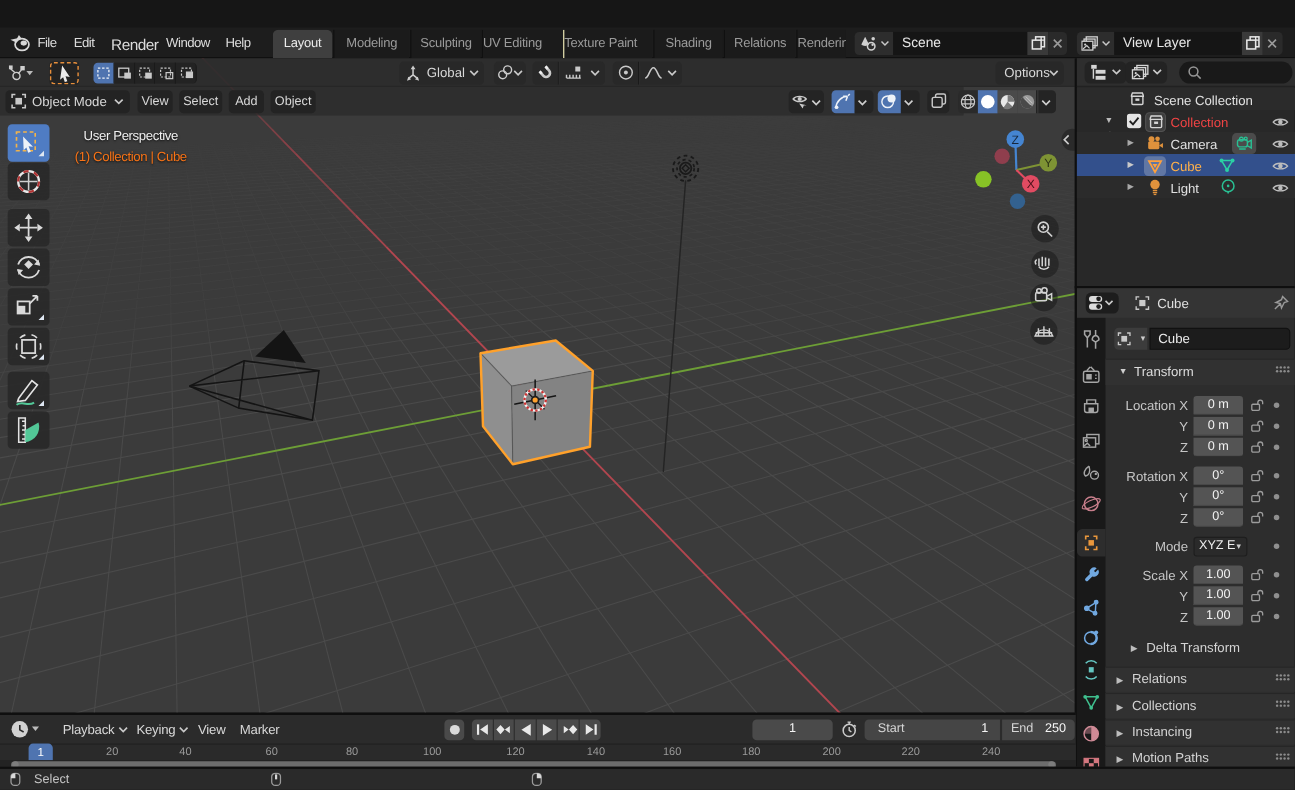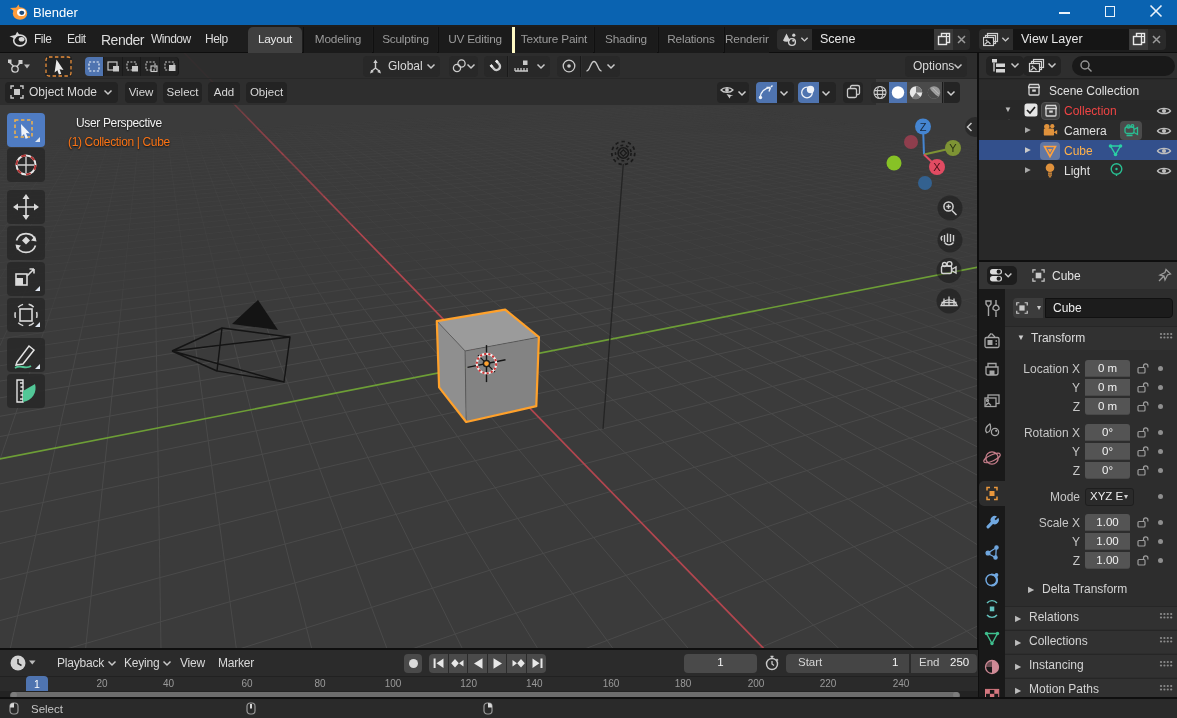--- a/index.html
+++ b/index.html
@@ -2,53 +2,38 @@
 <html><head><meta charset="utf-8"><title>Blender</title><style>
 *{margin:0;padding:0;box-sizing:border-box}
 html,body{width:1177px;height:718px;overflow:hidden;background:#161616}
 body{font-family:"Liberation Sans",sans-serif;-webkit-font-smoothing:antialiased}
 #app{position:absolute;top:0;left:0;width:1177px;height:718px}
 .a{position:absolute}
 .tx{position:absolute;white-space:nowrap}
 svg{display:block}
 </style></head><body>
 <div id="app">
-    <div class="a" style="left:0;top:0;width:1177px;height:25px;background:#0a63b1">
-      <svg class="a" style="left:9px;top:3px" width="19" height="19" viewBox="0 0 19 19">
-<ellipse cx="11" cy="10.5" rx="7.2" ry="6.2" fill="#ff9d3c"></ellipse>
-<ellipse cx="12.4" cy="9.4" rx="4.4" ry="3.7" fill="#fff"></ellipse>
-<ellipse cx="12.8" cy="9.8" rx="2.5" ry="2.1" fill="#1f4c7c"></ellipse>
-<path d="M1 5 L9 4.6 L5.5 8.5 Z" fill="#ff9d3c"></path>
-<path d="M9.5 1.5 L11 5.5 L6.5 5.8 Z" fill="#ff9d3c"></path>
-</svg>
-      <span class="tx" style="left:33px;top:5px;font-size:13px;color:#fff">Blender</span>
-      <div class="a" style="left:1059px;top:12px;width:11px;height:1.6px;background:#eaf2fa"></div>
-      <div class="a" style="left:1104.5px;top:6px;width:10.5px;height:10.5px;border:1.6px solid #eaf2fa"></div>
-      <svg class="a" style="left:1149px;top:4px" width="14" height="14" viewBox="0 0 14 14">
-        <path d="M1.5 1.5L12.5 12.5M12.5 1.5L1.5 12.5" stroke="#eaf2fa" stroke-width="1.6"></path>
-      </svg>
-    </div>
     <div class="a" style="left:0;top:25px;width:1177px;height:28px;background:#1d1d1d;border-bottom:1px solid #0e0e0e">
       <svg class="a" style="left:8px;top:5px" width="20" height="18" viewBox="0 0 20 18">
 <ellipse cx="12" cy="10.5" rx="6.3" ry="5.4" fill="none" stroke="#d8d8d8" stroke-width="1.6"></ellipse>
 <ellipse cx="13.6" cy="9.2" rx="2.9" ry="2.3" fill="#d8d8d8"></ellipse>
 <path d="M1.5 6.2 L10 4.4 L7.2 8.8 Z" fill="#d8d8d8"></path>
         <path d="M9.2 1.8 L11.8 5.2 L6.8 6.2 Z" fill="#d8d8d8"></path>
 </svg>
       <span class="tx" style="left:34px;top:7px;font-size:12px;letter-spacing:-0.5px;color:#dcdcdc">File</span>
       <span class="tx" style="left:67px;top:7px;font-size:12px;letter-spacing:-0.5px;color:#dcdcdc">Edit</span>
       <span class="tx" style="left:101px;top:7px;font-size:14px;letter-spacing:-0.5px;color:#dcdcdc">Render</span>
       <span class="tx" style="left:151px;top:7px;font-size:12px;letter-spacing:-0.5px;color:#dcdcdc">Window</span>
       <span class="tx" style="left:205px;top:7px;font-size:12px;letter-spacing:-0.5px;color:#dcdcdc">Help</span>
       <div class="a" style="left:248px;top:2px;width:521px;height:26px;overflow:hidden">
         <div class="a" style="left:0px;top:0;width:54px;height:26px;background:#3f3f3f;border-radius:5px 5px 0 0;color:#ececec;font-size:11.8px;letter-spacing:-0.2px;text-align:center;line-height:25px">Layout</div>
         <div class="a" style="left:55px;top:0;width:69px;height:26px;background:#1b1b1b;border-left:1px solid #101010;color:#9b9b9b;font-size:11.8px;letter-spacing:-0.2px;text-align:center;line-height:25px">Modeling</div>
         <div class="a" style="left:125px;top:0;width:64px;height:26px;background:#1b1b1b;border-left:1px solid #101010;color:#9b9b9b;font-size:11.8px;letter-spacing:-0.2px;text-align:center;line-height:25px">Sculpting</div>
-        <div class="a" style="left:190px;top:0;width:73px;height:26px;background:#1b1b1b;border-left:1px solid #101010;color:#9b9b9b;font-size:11.8px;letter-spacing:-0.2px;text-align:center;line-height:25px">UV Editing</div>
-        <div class="a" style="left:264px;top:0;width:81px;height:26px;background:#1b1b1b;border-left:3px solid #fef9c3;color:#9b9b9b;font-size:11.8px;letter-spacing:-0.2px;text-align:center;line-height:25px">Texture Paint</div>
+        <div class="a" style="left:190px;top:0;width:73px;height:26px;background:#1b1b1b;border-left:1px solid #101010;color:#9b9b9b;font-size:11.8px;letter-spacing:-0.2px;text-align:left;line-height:25px">UV Editing</div>
+        <div class="a" style="left:264px;top:0;width:81px;height:26px;background:#1b1b1b;border-left:1px solid #fef9c3;color:#9b9b9b;font-size:11.8px;letter-spacing:-0.2px;line-height:25px">Texture Paint</div>
         <div class="a" style="left:346px;top:0;width:63px;height:26px;background:#1b1b1b;border-left:1px solid #101010;color:#9b9b9b;font-size:11.8px;letter-spacing:-0.2px;text-align:center;line-height:25px">Shading</div>
         <div class="a" style="left:410px;top:0;width:65px;height:26px;background:#1b1b1b;border-left:1px solid #101010;color:#9b9b9b;font-size:11.8px;letter-spacing:-0.2px;text-align:center;line-height:25px">Relations</div>
         <div class="a" style="left:476px;top:0;width:45px;height:26px;background:#1b1b1b;border-left:1px solid #101010;color:#9b9b9b;font-size:11.8px;letter-spacing:-0.2px;text-align:center;line-height:25px">Rendering</div>
       </div>
       <div class="a" style="left:777px;top:4px;height:21px">
         <div class="a" style="left:0;top:0;width:35px;height:21px;background:#2d2d2d;border-radius:4px 0 0 4px">
           <svg style="position:absolute;left:4px;top:3px" width="16" height="15" viewBox="0 0 16 15">
             <path d="M5.5 1.5 L9 8.5 a4 2.5 0 0 1 -7 0 Z" fill="#d0d0d0"></path>
             <circle cx="11" cy="10" r="3.4" fill="none" stroke="#d0d0d0" stroke-width="1.4"></circle>
             <circle cx="12.3" cy="8.7" r="1.1" fill="#d0d0d0"></circle>
@@ -839,21 +824,21 @@
       <div class="a" style="left:911px;top:4px;width:66px;height:18.5px;background:#454545;border-radius:0 4px 4px 0"></div>
       <span class="tx" style="left:919px;top:6px;font-size:11.5px;color:#d5d5d5">End</span>
       <span class="tx" style="left:950px;top:6px;font-size:11.5px;color:#f5f5f5">250</span>
       <div class="a" style="left:0;top:26px;width:978px;height:15px;background:#2a2a2a;border-top:1px solid #212121"></div>
       <div class="tx" style="left:90px;top:28px;width:24px;text-align:center;font-size:10px;color:#9a9a9a">20</div>
       <div class="tx" style="left:163px;top:28px;width:24px;text-align:left;font-size:10px;color:#9a9a9a">40</div>
       <div class="tx" style="left:235px;top:28px;width:24px;text-align:center;font-size:10px;color:#9a9a9a">60</div>
       <div class="tx" style="left:308px;top:28px;width:24px;text-align:center;font-size:10px;color:#9a9a9a">80</div>
       <div class="tx" style="left:381px;top:28px;width:24px;text-align:center;font-size:10px;color:#9a9a9a">100</div>
       <div class="tx" style="left:453px;top:28px;width:24px;text-align:right;font-size:10px;color:#9a9a9a">120</div>
-      <div class="tx" style="left:526px;top:28px;width:24px;text-align:left;font-size:10px;color:#9a9a9a">140</div>
+      <div class="tx" style="left:526px;top:28px;width:24px;text-align:right;font-size:10px;color:#9a9a9a">140</div>
       <div class="tx" style="left:599px;top:28px;width:24px;text-align:center;font-size:10px;color:#9a9a9a">160</div>
       <div class="tx" style="left:671px;top:28px;width:24px;text-align:center;font-size:10px;color:#9a9a9a">180</div>
       <div class="tx" style="left:744px;top:28px;width:24px;text-align:center;font-size:10px;color:#9a9a9a">200</div>
       <div class="tx" style="left:816px;top:28px;width:24px;text-align:center;font-size:10px;color:#9a9a9a">220</div>
       <div class="tx" style="left:889px;top:28px;width:24px;text-align:center;font-size:10px;color:#9a9a9a">240</div>
       <div class="a" style="left:26px;top:26px;width:22px;height:16px;background:#4f74b0;border-radius:4px 4px 0 0"></div>
       <div class="tx" style="left:26px;top:28px;width:22px;text-align:center;font-size:10.5px;color:#fff">1</div>
       <div class="a" style="left:0;top:41px;width:978px;height:8px;background:#232323"></div>
       <div class="a" style="left:10px;top:41.5px;width:950px;height:7px;background:#6d6d6d;border-radius:4px"></div>
       <div class="a" style="left:11px;top:42px;width:6px;height:6px;background:#7d7d7d;border-radius:50%"></div>

